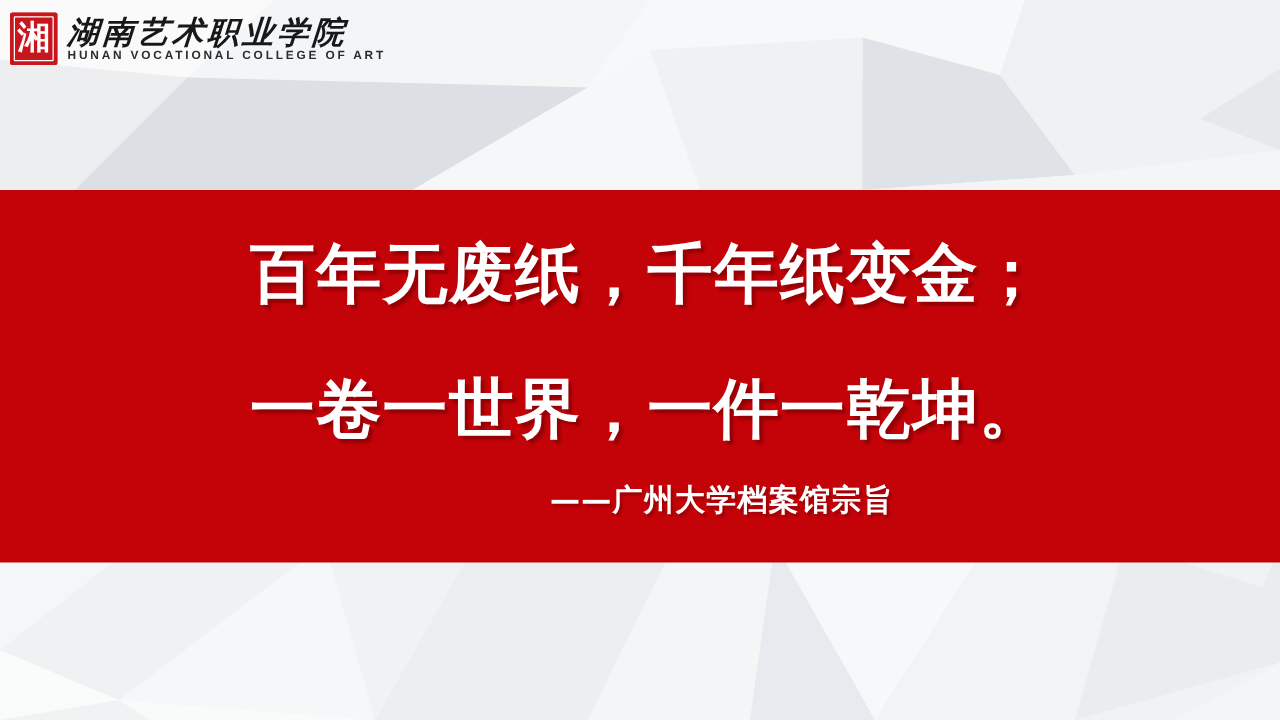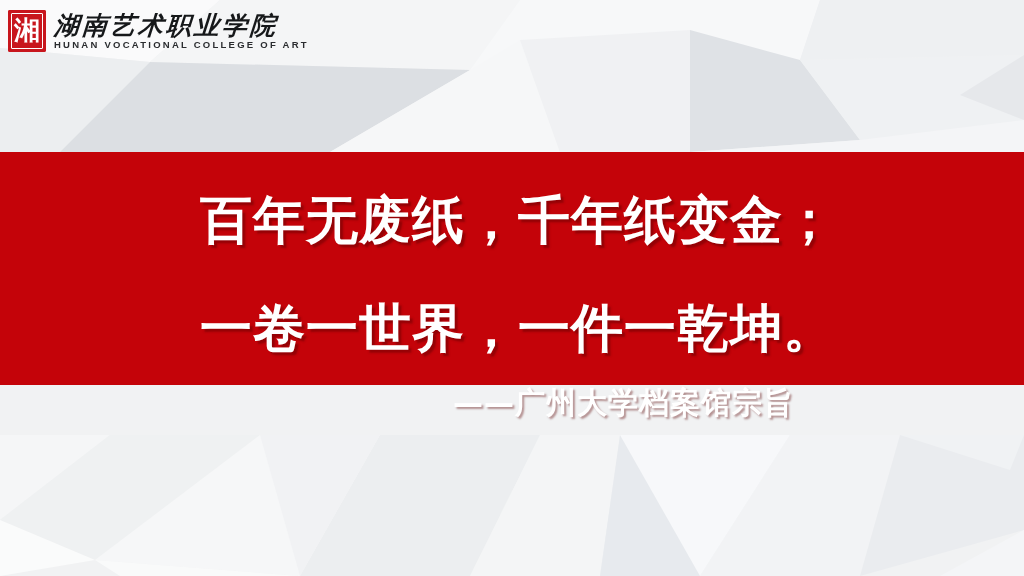--- a/index.html
+++ b/index.html
@@ -95,21 +95,21 @@
     letter-spacing: 2.25px;
     white-space: nowrap;
   }
 
   
   .banner {
     position: absolute;
     left: 0;
     top: 152px;
     width: 1024px;
-    height: 233px;
+    height: 298px;
     background: #c40309;
     z-index: 4;
   }
   .banner-inner {
     position: relative;
     width: 100%;
     height: 100%;
   }
 
   .quote-line {
@@ -127,26 +127,25 @@
   .quote-line-1 { top: 42px; }
   .quote-line-2 { top: 150px; text-align: right; }
 
   .attribution {
     position: absolute;
     left: 440px;
     top: 236px;
     color: #ffffff;
     font-family: "DejaVu Sans", "Liberation Sans", sans-serif;
     font-weight: 700;
-    font-size: 30px;
+    font-size: 24px;
     line-height: 1;
     letter-spacing: 1px;
     white-space: nowrap;
     text-shadow: 2px 2px 2px rgba(90, 0, 3, 0.4);
-    margin-left: 13px;
   }
 </style>
 </head>
 <body>
 
 <div class="slide">
 
   <svg class="bg-poly" viewBox="0 0 1024 576" preserveAspectRatio="none" aria-hidden="true">
     <rect x="0" y="0" width="1024" height="576" fill="#f1f2f3"></rect>
 

